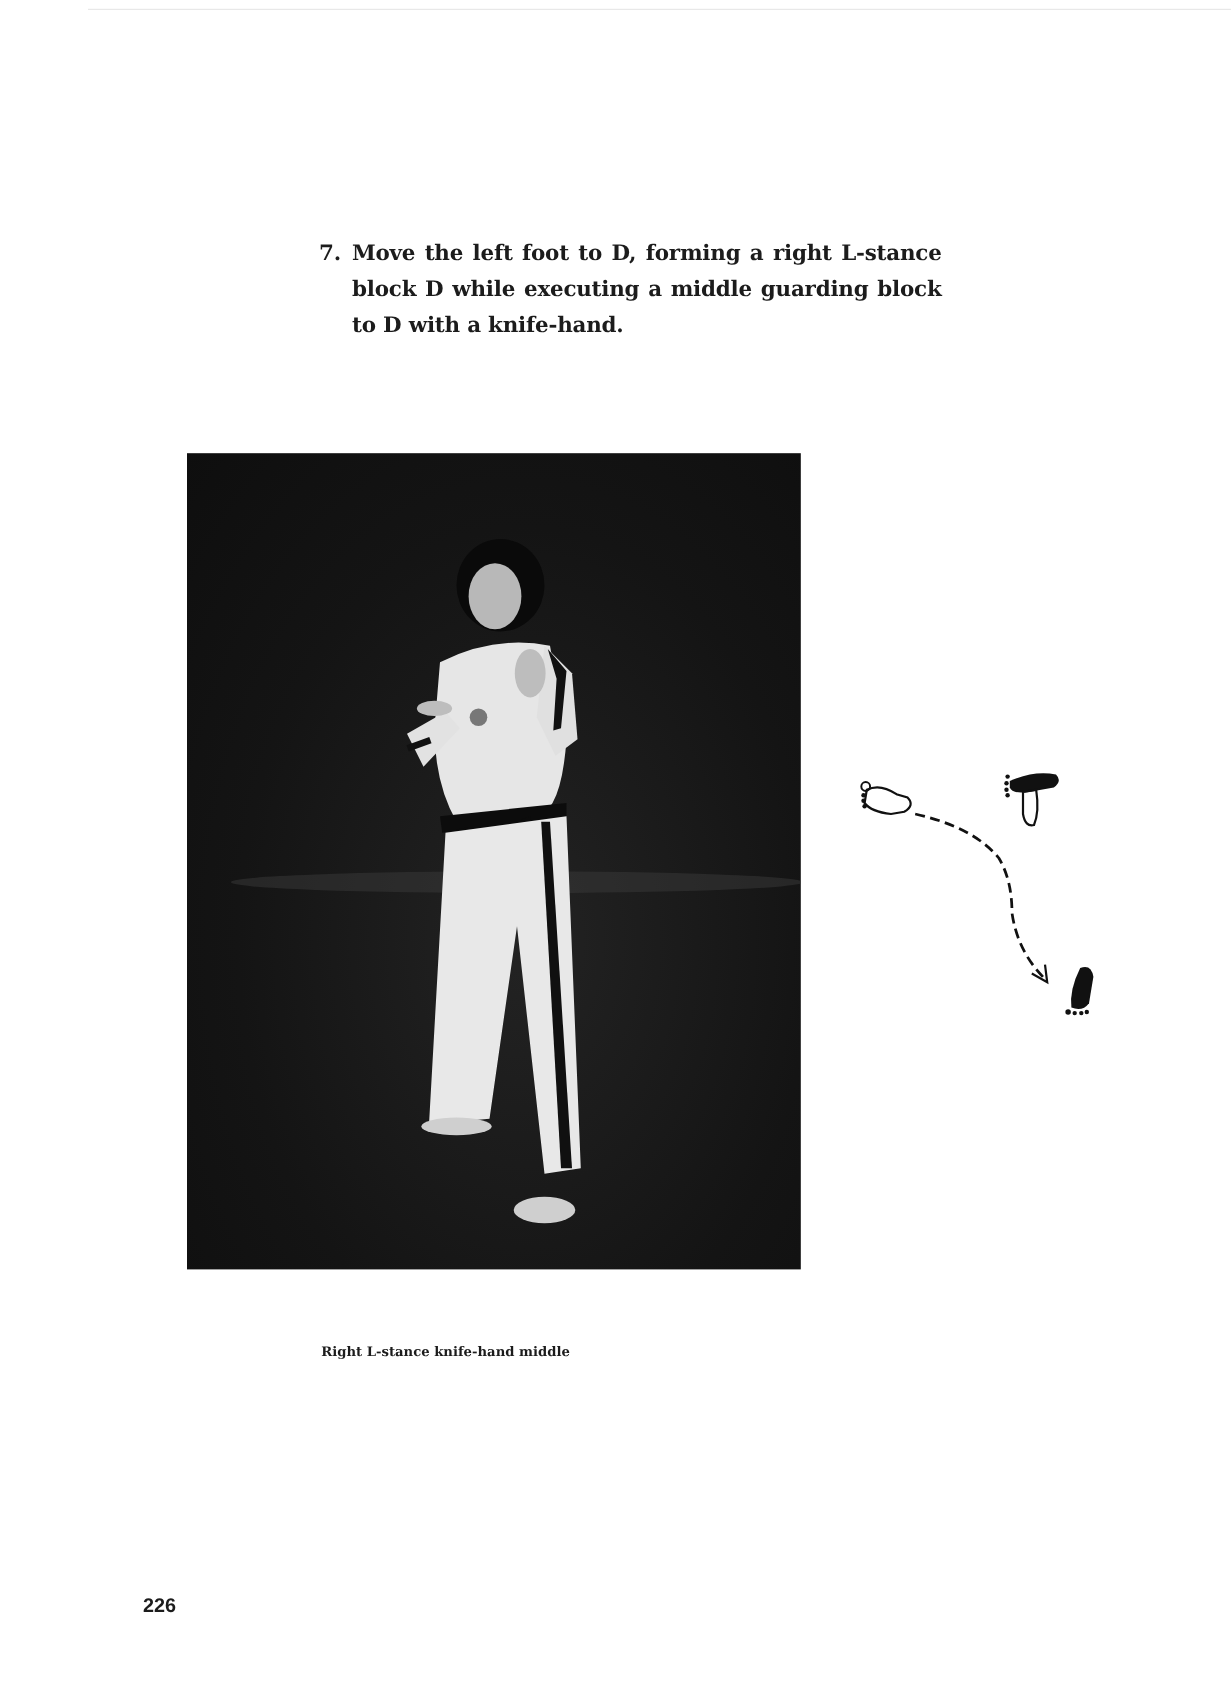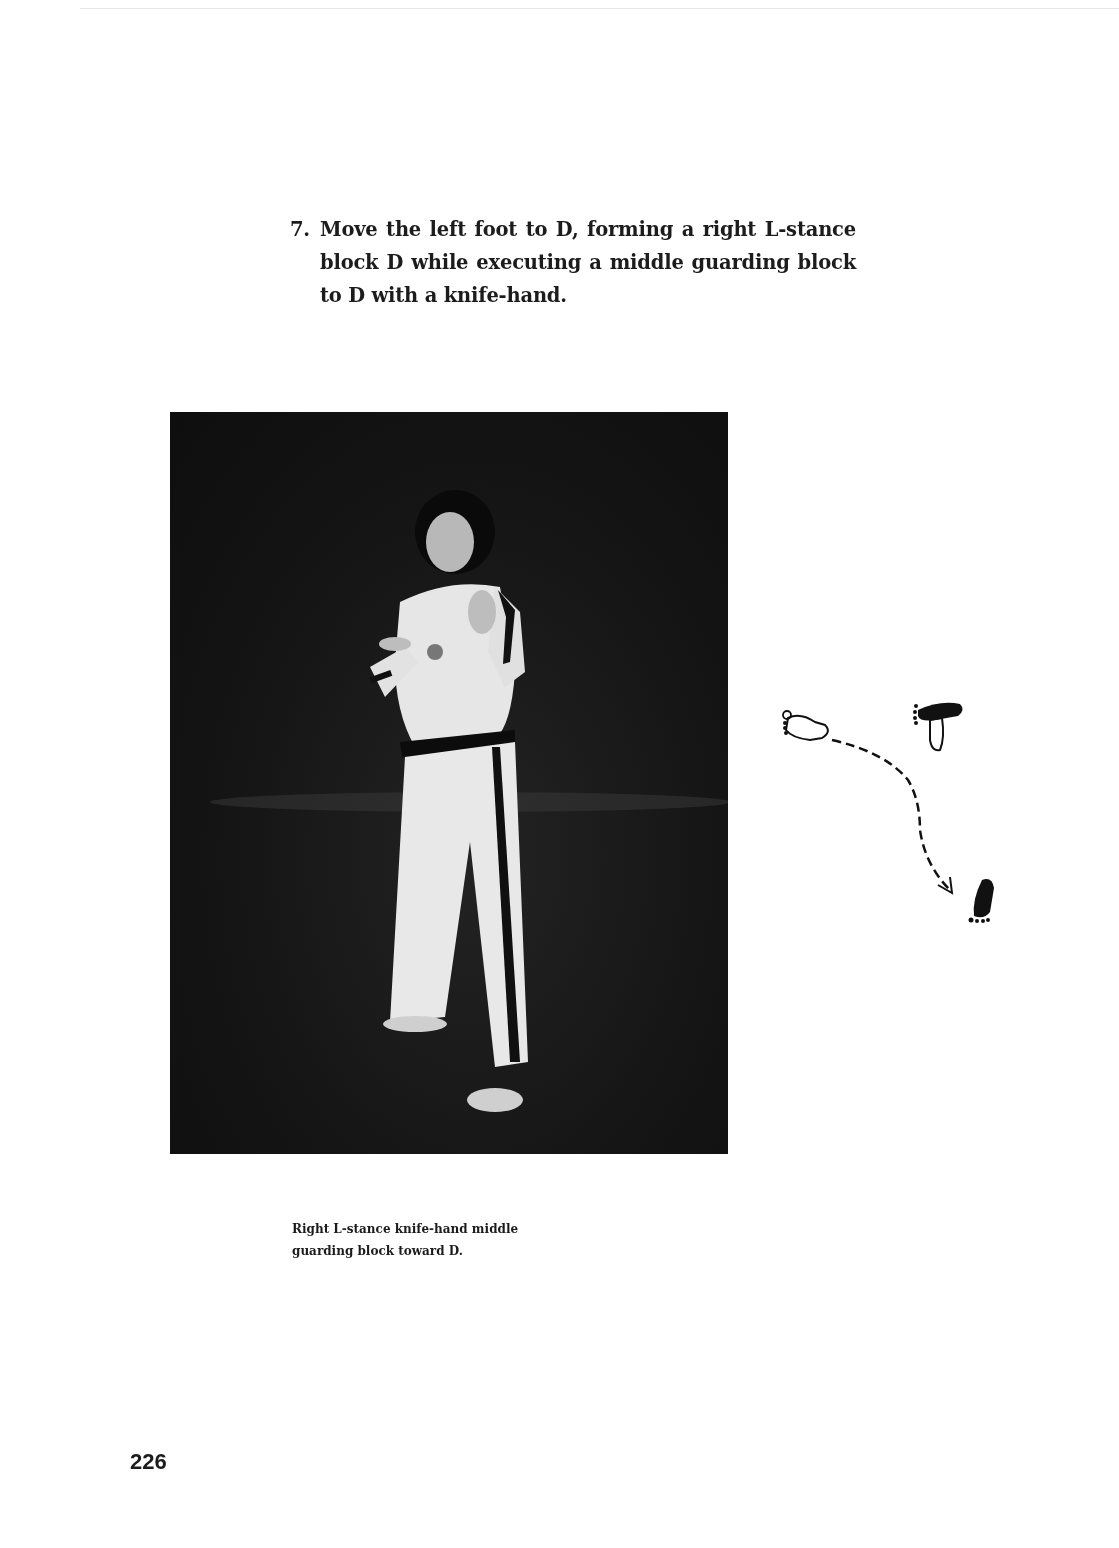--- a/index.html
+++ b/index.html
@@ -29,21 +29,21 @@
   }
   .photo svg { position: absolute; left: 0; top: 0; }
   .caption {
     position: absolute; left: 292px; top: 1218px; width: 360px;
     font-weight: bold; font-size: 12px; line-height: 22px;
   }
   .diagram { position: absolute; left: 770px; top: 680px; width: 240px; height: 260px; }
   .page-number {
     position: absolute; left: 130px; top: 1449px;
     font-family: "Liberation Sans", "DejaVu Sans", sans-serif;
-    font-weight: bold; font-size: 22px;
+    font-weight: bold; font-size: 18px;
   }
 </style>
 </head>
 <body>
 
 <div class="top-rule"></div>
 
 <div class="step">
   <span class="num">7.</span>
   <span class="txt">Move the left foot to D, forming a right L-stance block D while executing a middle guarding block to D with a knife-hand.</span>
@@ -78,21 +78,20 @@
     <path d="M235 345 L345 330 L358 650 L325 655 L300 430 L275 605 L220 610 Z" fill="#e8e8e8"></path>
     <path d="M322 335 L330 335 L350 650 L340 650 Z" fill="#101010"></path>
 
     <ellipse cx="245" cy="612" rx="32" ry="8" fill="#cfcfcf"></ellipse>
     <ellipse cx="325" cy="688" rx="28" ry="12" fill="#cfcfcf"></ellipse>
   </svg>
 </div>
 
 <div class="caption">
   <div>Right L-stance knife-hand middle</div>
-  <div>guarding block toward D.</div>
 </div>
 
 <div class="diagram">
   <svg width="240" height="260" viewBox="0 0 240 260">
 
     <g>
       <path d="M18 38 Q30 32 45 42 L55 45 Q62 52 52 58 L40 60 Q22 58 16 50 Z" fill="none" stroke="#111" stroke-width="2"></path>
       <circle cx="17" cy="35" r="4" fill="none" stroke="#111" stroke-width="1.8"></circle>
       <circle cx="15" cy="43" r="2" fill="#111"></circle>
       <circle cx="15" cy="48" r="2" fill="#111"></circle>

